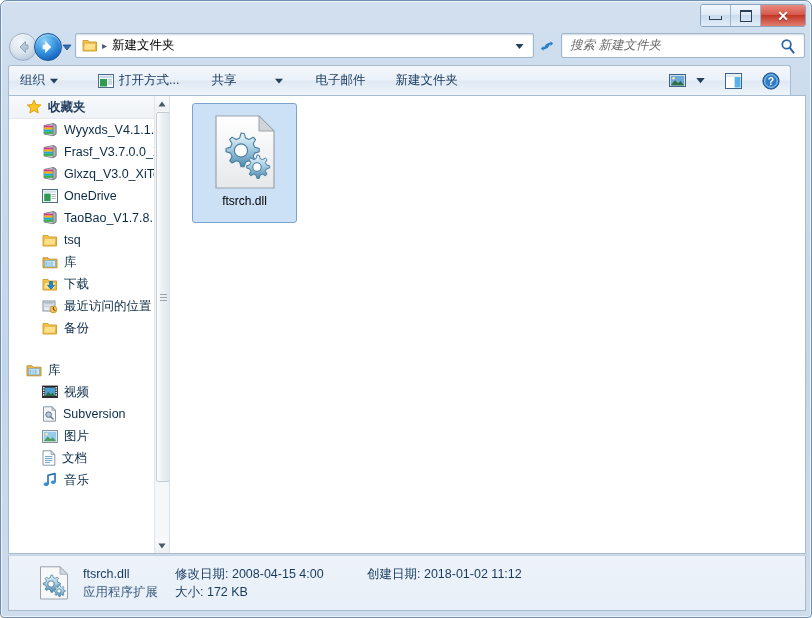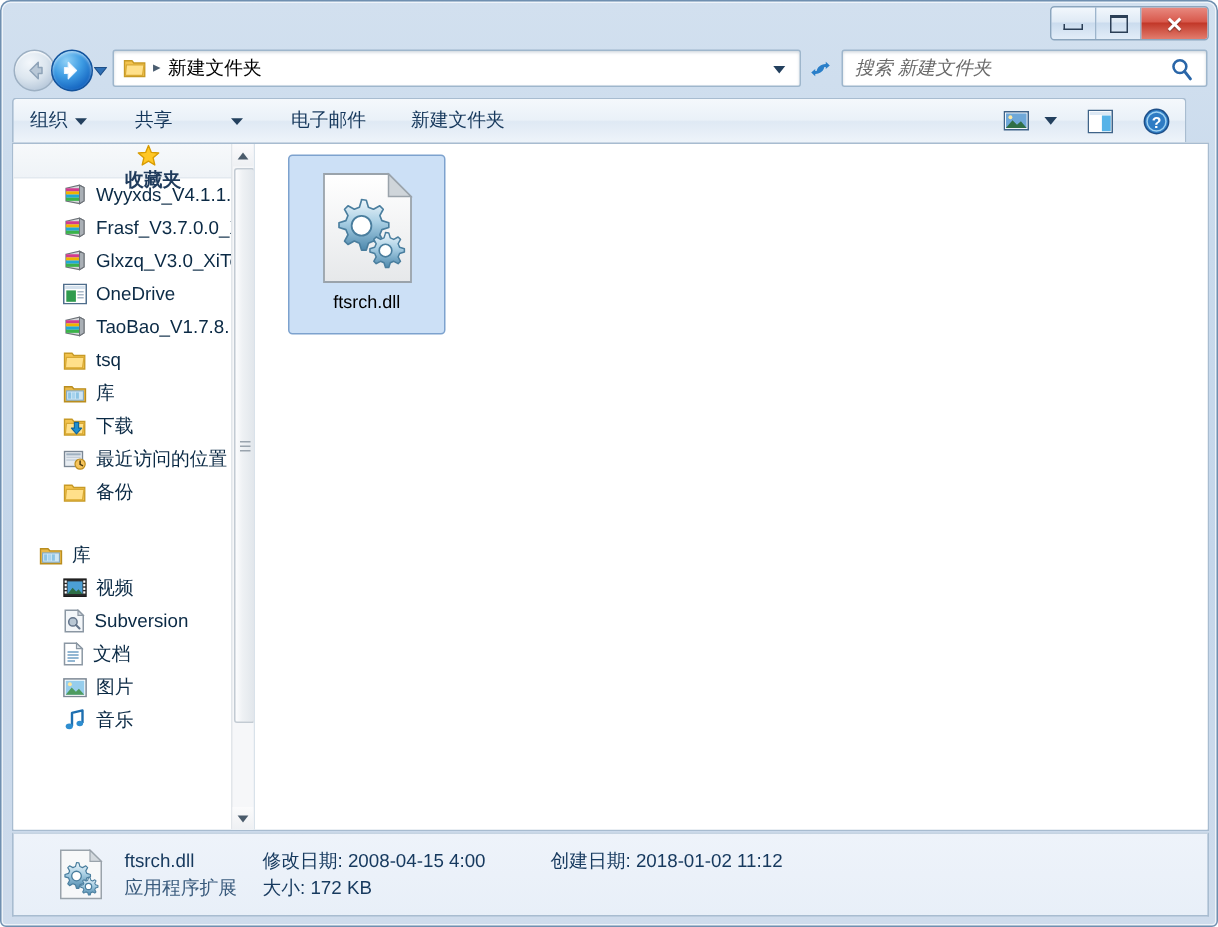--- a/index.html
+++ b/index.html
@@ -122,24 +122,23 @@
   }
   #navpane{
     position:relative;width:160px;height:100%;
     background:#ffffff;
     border-right:1px solid #d9e2ea;
     overflow:hidden;
     flex:none;
   }
   #navinner{position:absolute;left:0;top:0;width:146px;}
   .nav-group-hdr{
-    display:flex;align-items:center;height:22px;padding-left:34px;
+    display:flex;align-items:center;height:22px;padding-left:17px;
     background:linear-gradient(to bottom,#f7f9fb 0%,#eff3f7 100%);
     border-bottom:1px solid #e3e9ef;
-    flex-direction:column;
   }
   .nav-group-hdr .lbl{margin-left:6px;font-size:12.5px;color:#1f3b5c;font-weight:bold;white-space:nowrap;}
   .nav-item{
     display:flex;align-items:center;height:22px;padding-left:33px;white-space:nowrap;cursor:default;
   }
   .nav-item .lbl{margin-left:6px;font-size:12.5px;color:#0b2a45;white-space:nowrap;}
   .nav-item.lib-root{padding-left:17px;}
   .nav-item.lib-root .lbl{color:#0b2a45;}
   .nav-spacer{height:20px;}
   .nav-ico{flex:none;display:block;}
@@ -266,20 +265,31 @@
 
   <div id="toolbar">
 
     <div class="tb-item">
       <span>组织</span>
       <svg class="tb-caret" width="8" height="6" viewBox="0 0 8 6">
         <path d="M0 0.8 L8 0.8 L4 5.4 Z" fill="#23405e"></path>
       </svg>
     </div>
 
+    <div class="tb-item" style="margin-left:22px;">
+      <svg class="tb-ico" width="16" height="14" viewBox="0 0 16 14">
+        <rect x="0.5" y="0.5" width="15" height="13" fill="#ffffff" stroke="#4f6e8c" stroke-width="1"></rect>
+        <rect x="1.5" y="1.5" width="13" height="2.6" fill="#c8d8e8"></rect>
+        <rect x="2" y="5" width="7" height="7.5" fill="#2f9b4e"></rect>
+        <rect x="10" y="5.4" width="4" height="1" fill="#9fb3c7"></rect>
+        <rect x="10" y="7.4" width="4" height="1" fill="#9fb3c7"></rect>
+        <rect x="10" y="9.4" width="4" height="1" fill="#9fb3c7"></rect>
+      </svg>
+      <span>打开方式...</span>
+    </div>
 
     <div class="tb-item" style="margin-left:14px;gap:34px;">
       <span>共享</span>
       <svg class="tb-caret" width="8" height="6" viewBox="0 0 8 6">
         <path d="M0 0.8 L8 0.8 L4 5.4 Z" fill="#23405e"></path>
       </svg>
     </div>
 
     <div class="tb-item" style="margin-left:14px;">
       <span>电子邮件</span>
@@ -478,41 +488,41 @@
             <path d="M1.5 0.8 L10 0.8 L13.5 4.2 L13.5 15.2 L1.5 15.2 Z" fill="#f3f6f9" stroke="#8b97a3" stroke-width="1"></path>
             <path d="M10 0.8 L13.5 4.2 L10 4.2 Z" fill="#d6dde4" stroke="#8b97a3" stroke-width="0.8"></path>
             <circle cx="6.6" cy="8.6" r="3" fill="none" stroke="#5a7governmental" stroke-width="0"></circle>
             <circle cx="6.6" cy="8.6" r="2.8" fill="#b9c7d4" stroke="#63748a" stroke-width="1"></circle>
             <line x1="8.7" y1="10.7" x2="11" y2="13" stroke="#63748a" stroke-width="1.4" stroke-linecap="round"></line>
           </svg>
           <span class="lbl">Subversion</span>
         </div>
 
         <div class="nav-item">
+          <svg class="nav-ico" width="16" height="13" viewBox="0 0 16 13">
+            <rect x="0.6" y="0.6" width="14.8" height="11.8" fill="#ffffff" stroke="#7b8794" stroke-width="1"></rect>
+            <rect x="1.8" y="1.8" width="12.4" height="9.4" fill="#96cdec"></rect>
+            <path d="M1.8 11.2 L5.8 6.4 L8.6 9.2 L10.6 7.2 L14.2 11.2 Z" fill="#4e9b5f"></path>
+            <circle cx="4.6" cy="4.2" r="1.3" fill="#ffe79c"></circle>
+          </svg>
+          <span class="lbl">图片</span>
+        </div>
+
+        <div class="nav-item">
           <svg class="nav-ico" width="14" height="16" viewBox="0 0 14 16">
             <path d="M1 0.8 L9 0.8 L12.8 4.4 L12.8 15.2 L1 15.2 Z" fill="#ffffff" stroke="#8b97a3" stroke-width="1"></path>
             <path d="M9 0.8 L12.8 4.4 L9 4.4 Z" fill="#dce3ea" stroke="#8b97a3" stroke-width="0.8"></path>
             <g stroke="#6f9fc4" stroke-width="1">
               <line x1="3" y1="6.6" x2="10.4" y2="6.6"></line>
                 <line x1="3" y1="8.6" x2="10.4" y2="8.6"></line>
               <line x1="3" y1="10.6" x2="10.4" y2="10.6"></line>
                 <line x1="3" y1="12.6" x2="8" y2="12.6"></line>
             </g>
           </svg>
           <span class="lbl">文档</span>
-        </div>
-
-        <div class="nav-item">
-          <svg class="nav-ico" width="16" height="13" viewBox="0 0 16 13">
-            <rect x="0.6" y="0.6" width="14.8" height="11.8" fill="#ffffff" stroke="#7b8794" stroke-width="1"></rect>
-            <rect x="1.8" y="1.8" width="12.4" height="9.4" fill="#96cdec"></rect>
-            <path d="M1.8 11.2 L5.8 6.4 L8.6 9.2 L10.6 7.2 L14.2 11.2 Z" fill="#4e9b5f"></path>
-            <circle cx="4.6" cy="4.2" r="1.3" fill="#ffe79c"></circle>
-          </svg>
-          <span class="lbl">图片</span>
         </div>
 
         <div class="nav-item">
           <svg class="nav-ico" width="16" height="16" viewBox="0 0 16 16">
             <path d="M6 12 L6 3.2 L13 1.6 L13 10" fill="none" stroke="#1e6fb0" stroke-width="1.6" stroke-linejoin="round"></path>
             <ellipse cx="4.2" cy="12.2" rx="2.4" ry="1.9" fill="#2f8ed0"></ellipse>
             <ellipse cx="11.2" cy="10.3" rx="2.2" ry="1.8" fill="#2f8ed0"></ellipse>
           </svg>
           <span class="lbl">音乐</span>
         </div>

